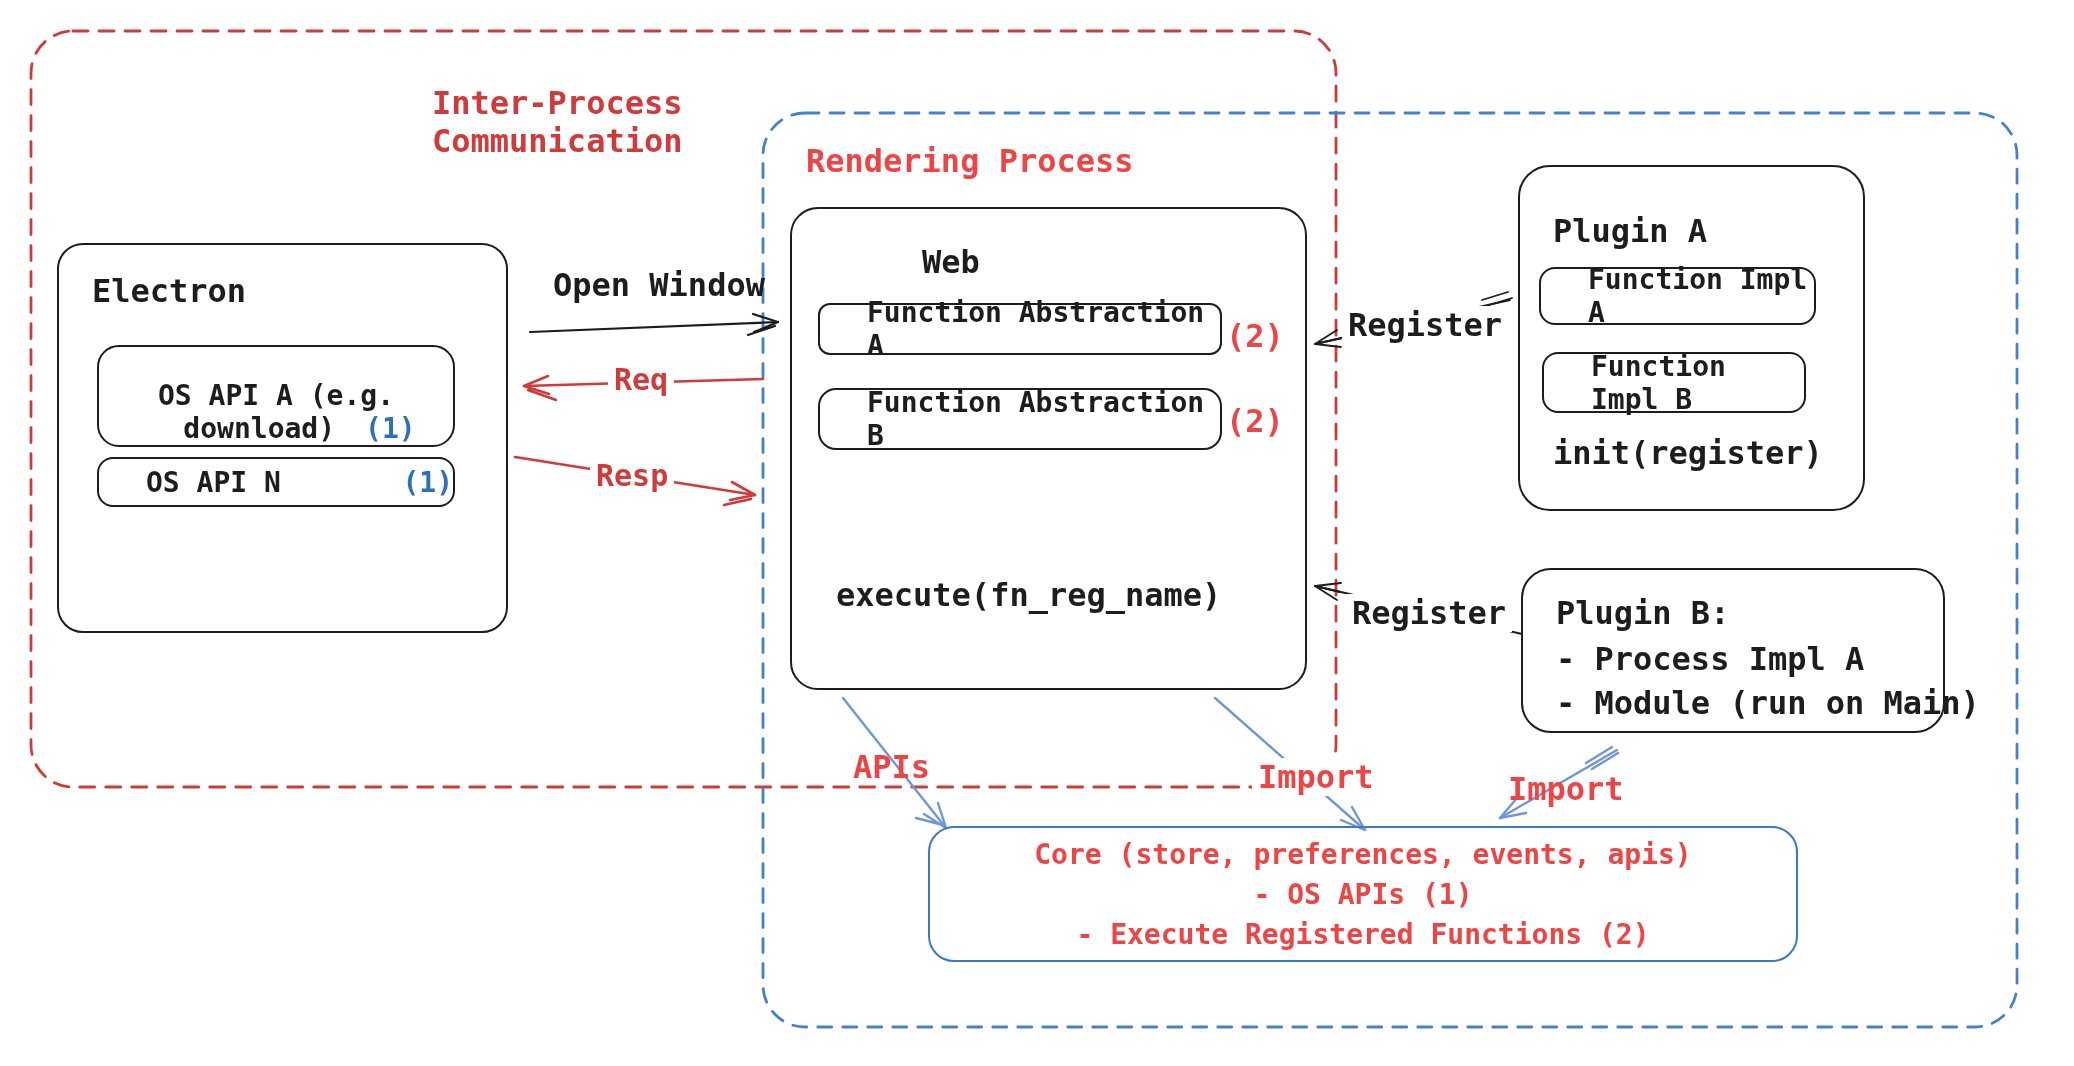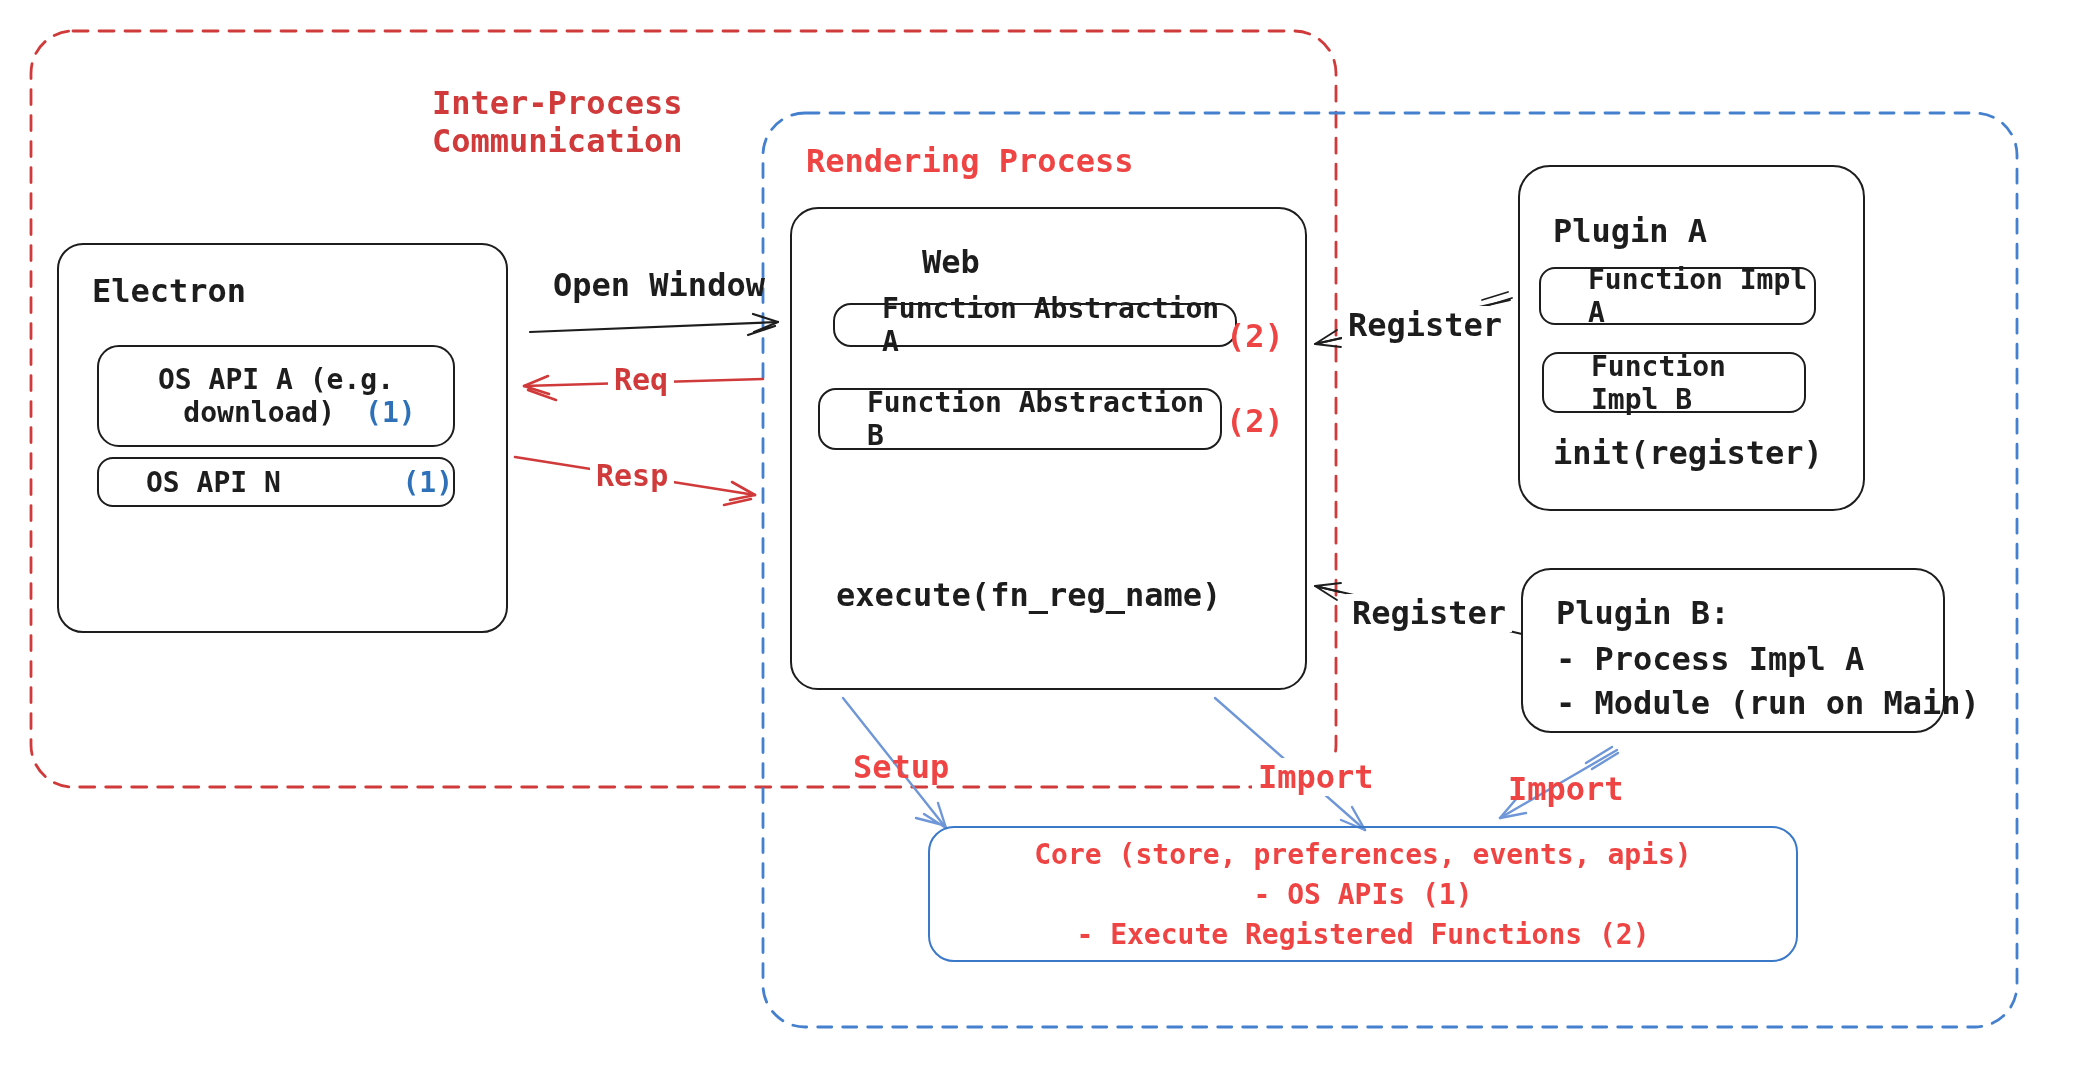--- a/index.html
+++ b/index.html
@@ -79,37 +79,37 @@
 
   <div class="label red" style="left:432px;top:84px;">
     <div>Inter-Process</div>
     <div>Communication</div>
   </div>
   <div class="label blue" style="left:806px;top:142px;">Rendering Process</div>
 
   <div class="box" style="left:57px;top:243px;width:451px;height:390px;border-radius:26px;"></div>
   <div class="label" style="left:92px;top:272px;">Electron</div>
 
-  <div class="box center-col" style="left:97px;top:345px;width:358px;height:102px;border-radius:22px;">
+  <div class="box center-col" style="left:97px;top:345px;width:358px;height:102px;border-radius:22px;justify-content:flex-end;">
     <div class="inner-text">OS API A (e.g.</div>
     <div class="row">
       <span class="inner-text">download)</span>
       <span class="inner-text ref" style="margin-left:30px;">(1)</span>
     </div>
   </div>
 
   <div class="box row" style="left:97px;top:457px;width:358px;height:50px;border-radius:16px;justify-content:space-between;">
     <span class="inner-text">OS API N</span>
     <span class="inner-text ref" style="margin-left:42px;">(1)</span>
   </div>
 
   <div class="box" style="left:790px;top:207px;width:517px;height:483px;border-radius:28px;"></div>
   <div class="label" style="left:922px;top:243px;">Web</div>
 
-  <div class="box row" style="left:818px;top:303px;width:404px;height:44px;border-radius:18px;margin-left:15px;">
+  <div class="box row" style="left:818px;top:303px;width:404px;height:52px;border-radius:12px;">
     <span class="inner-text">Function Abstraction A</span>
   </div>
   <div class="label blue" style="left:1226px;top:317px;">(2)</div>
 
   <div class="box row" style="left:818px;top:388px;width:404px;height:62px;border-radius:18px;">
     <span class="inner-text">Function Abstraction B</span>
   </div>
   <div class="label blue" style="left:1226px;top:402px;">(2)</div>
 
 
@@ -135,17 +135,17 @@
     <div class="inner-text blue">Core (store, preferences, events, apis)</div>
     <div class="inner-text blue" style="margin-top:7px;">- OS APIs (1)</div>
     <div class="inner-text blue" style="margin-top:7px;">- Execute Registered Functions (2)</div>
   </div>
 
   <div class="label" style="left:553px;top:266px;">Open Window</div>
   <div class="label red on-line" style="left:608px;top:362px;font-size:30px;">Req</div>
   <div class="label red on-line" style="left:590px;top:458px;font-size:30px;">Resp</div>
   <div class="label on-line" style="left:1342px;top:306px;">Register</div>
   <div class="label on-line" style="left:1346px;top:594px;">Register</div>
-  <div class="label blue" style="left:853px;top:748px;">Setup</div>
+  <div class="label blue" style="left:853px;top:748px;">APIs</div>
   <div class="label blue on-line" style="left:1252px;top:758px;">Import</div>
   <div class="label blue" style="left:1508px;top:770px;">Import</div>
 
 </div>
 
 </body></html>

